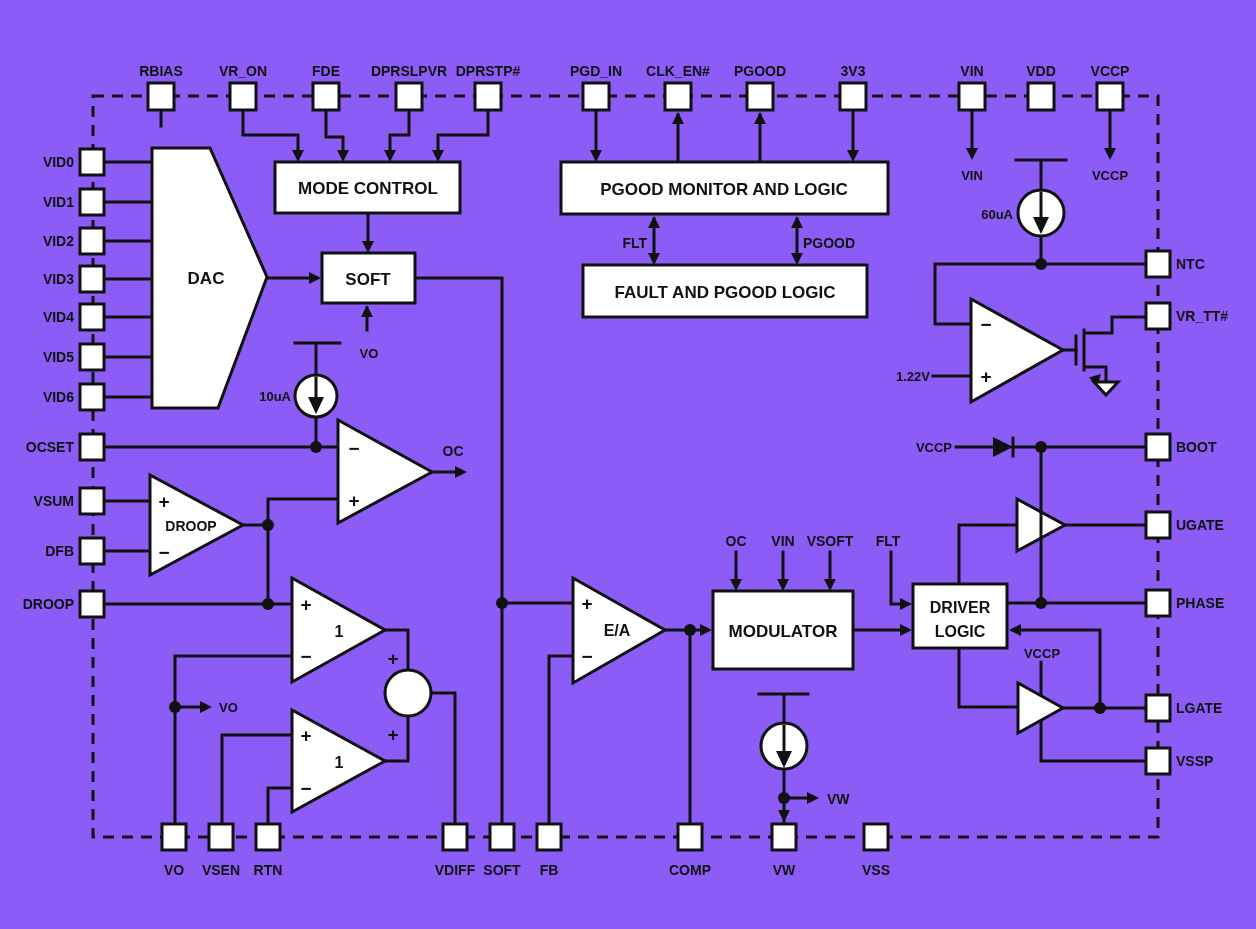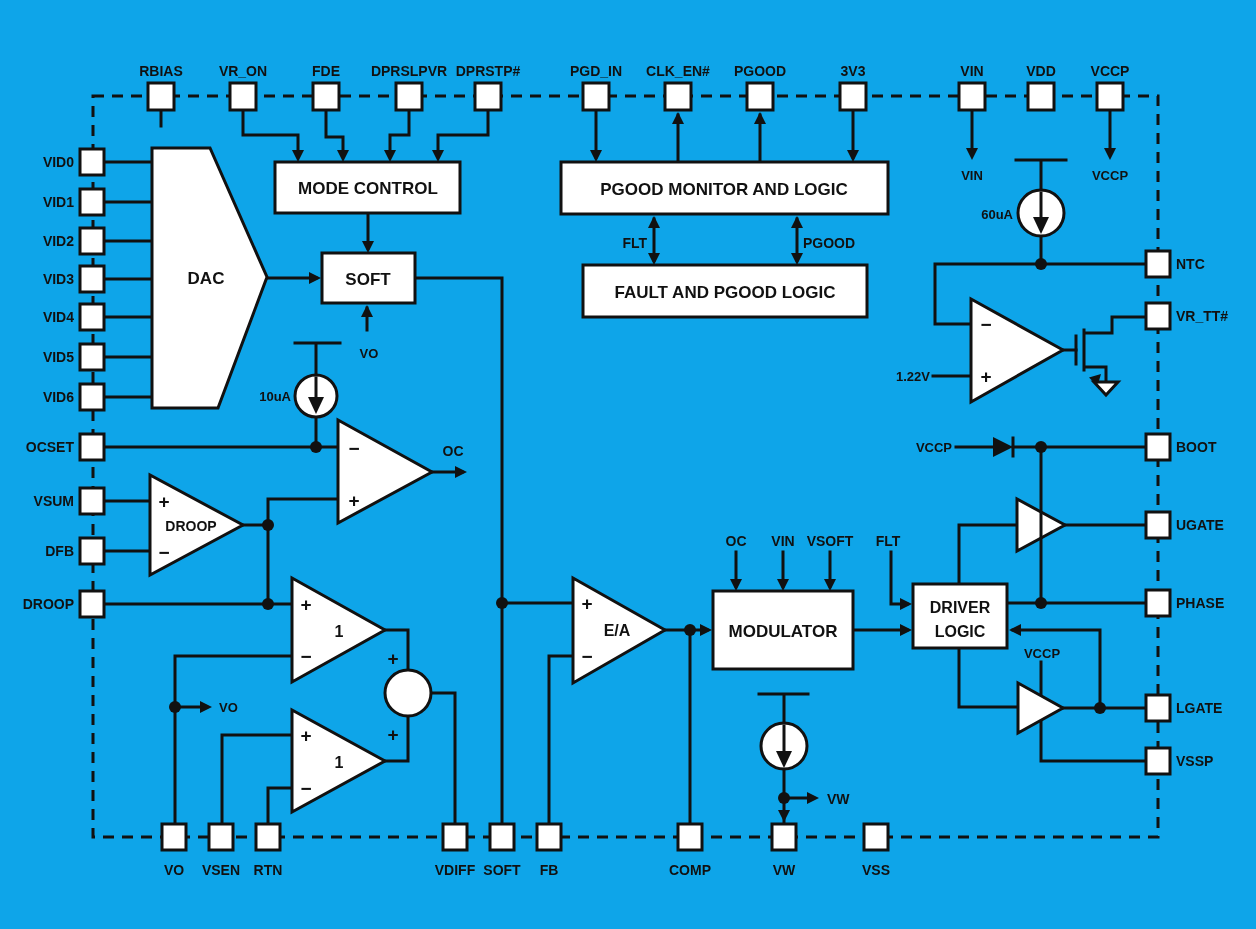--- a/index.html
+++ b/index.html
@@ -1,16 +1,16 @@
 <!DOCTYPE html>
 <html><head>
 <meta charset="utf-8">
 <style>
   html,body{margin:0;padding:0;background:#ffffff;}
-  .stage{width:1256px;height:929px;position:relative;background:#0ea5e9;}
+  .stage{width:1256px;height:929px;position:relative;background:#8b5cf6;}
   svg{display:block;}
   .wire{fill:none;stroke:#111;stroke-width:3;stroke-linecap:square;}
   .dash{fill:none;stroke:#111;stroke-width:3;stroke-dasharray:11 8;}
   .shape{fill:#fff;stroke:#111;stroke-width:3;stroke-linejoin:miter;}
   .dot{fill:#111;stroke:none;}
   .ah{fill:#111;stroke:none;}
   text{fill:#111;font-family:"Liberation Sans","DejaVu Sans",sans-serif;font-weight:bold;}
   .lbl{font-size:14px;}
   .blk{font-size:17px;}
   .blk2{font-size:16px;}

